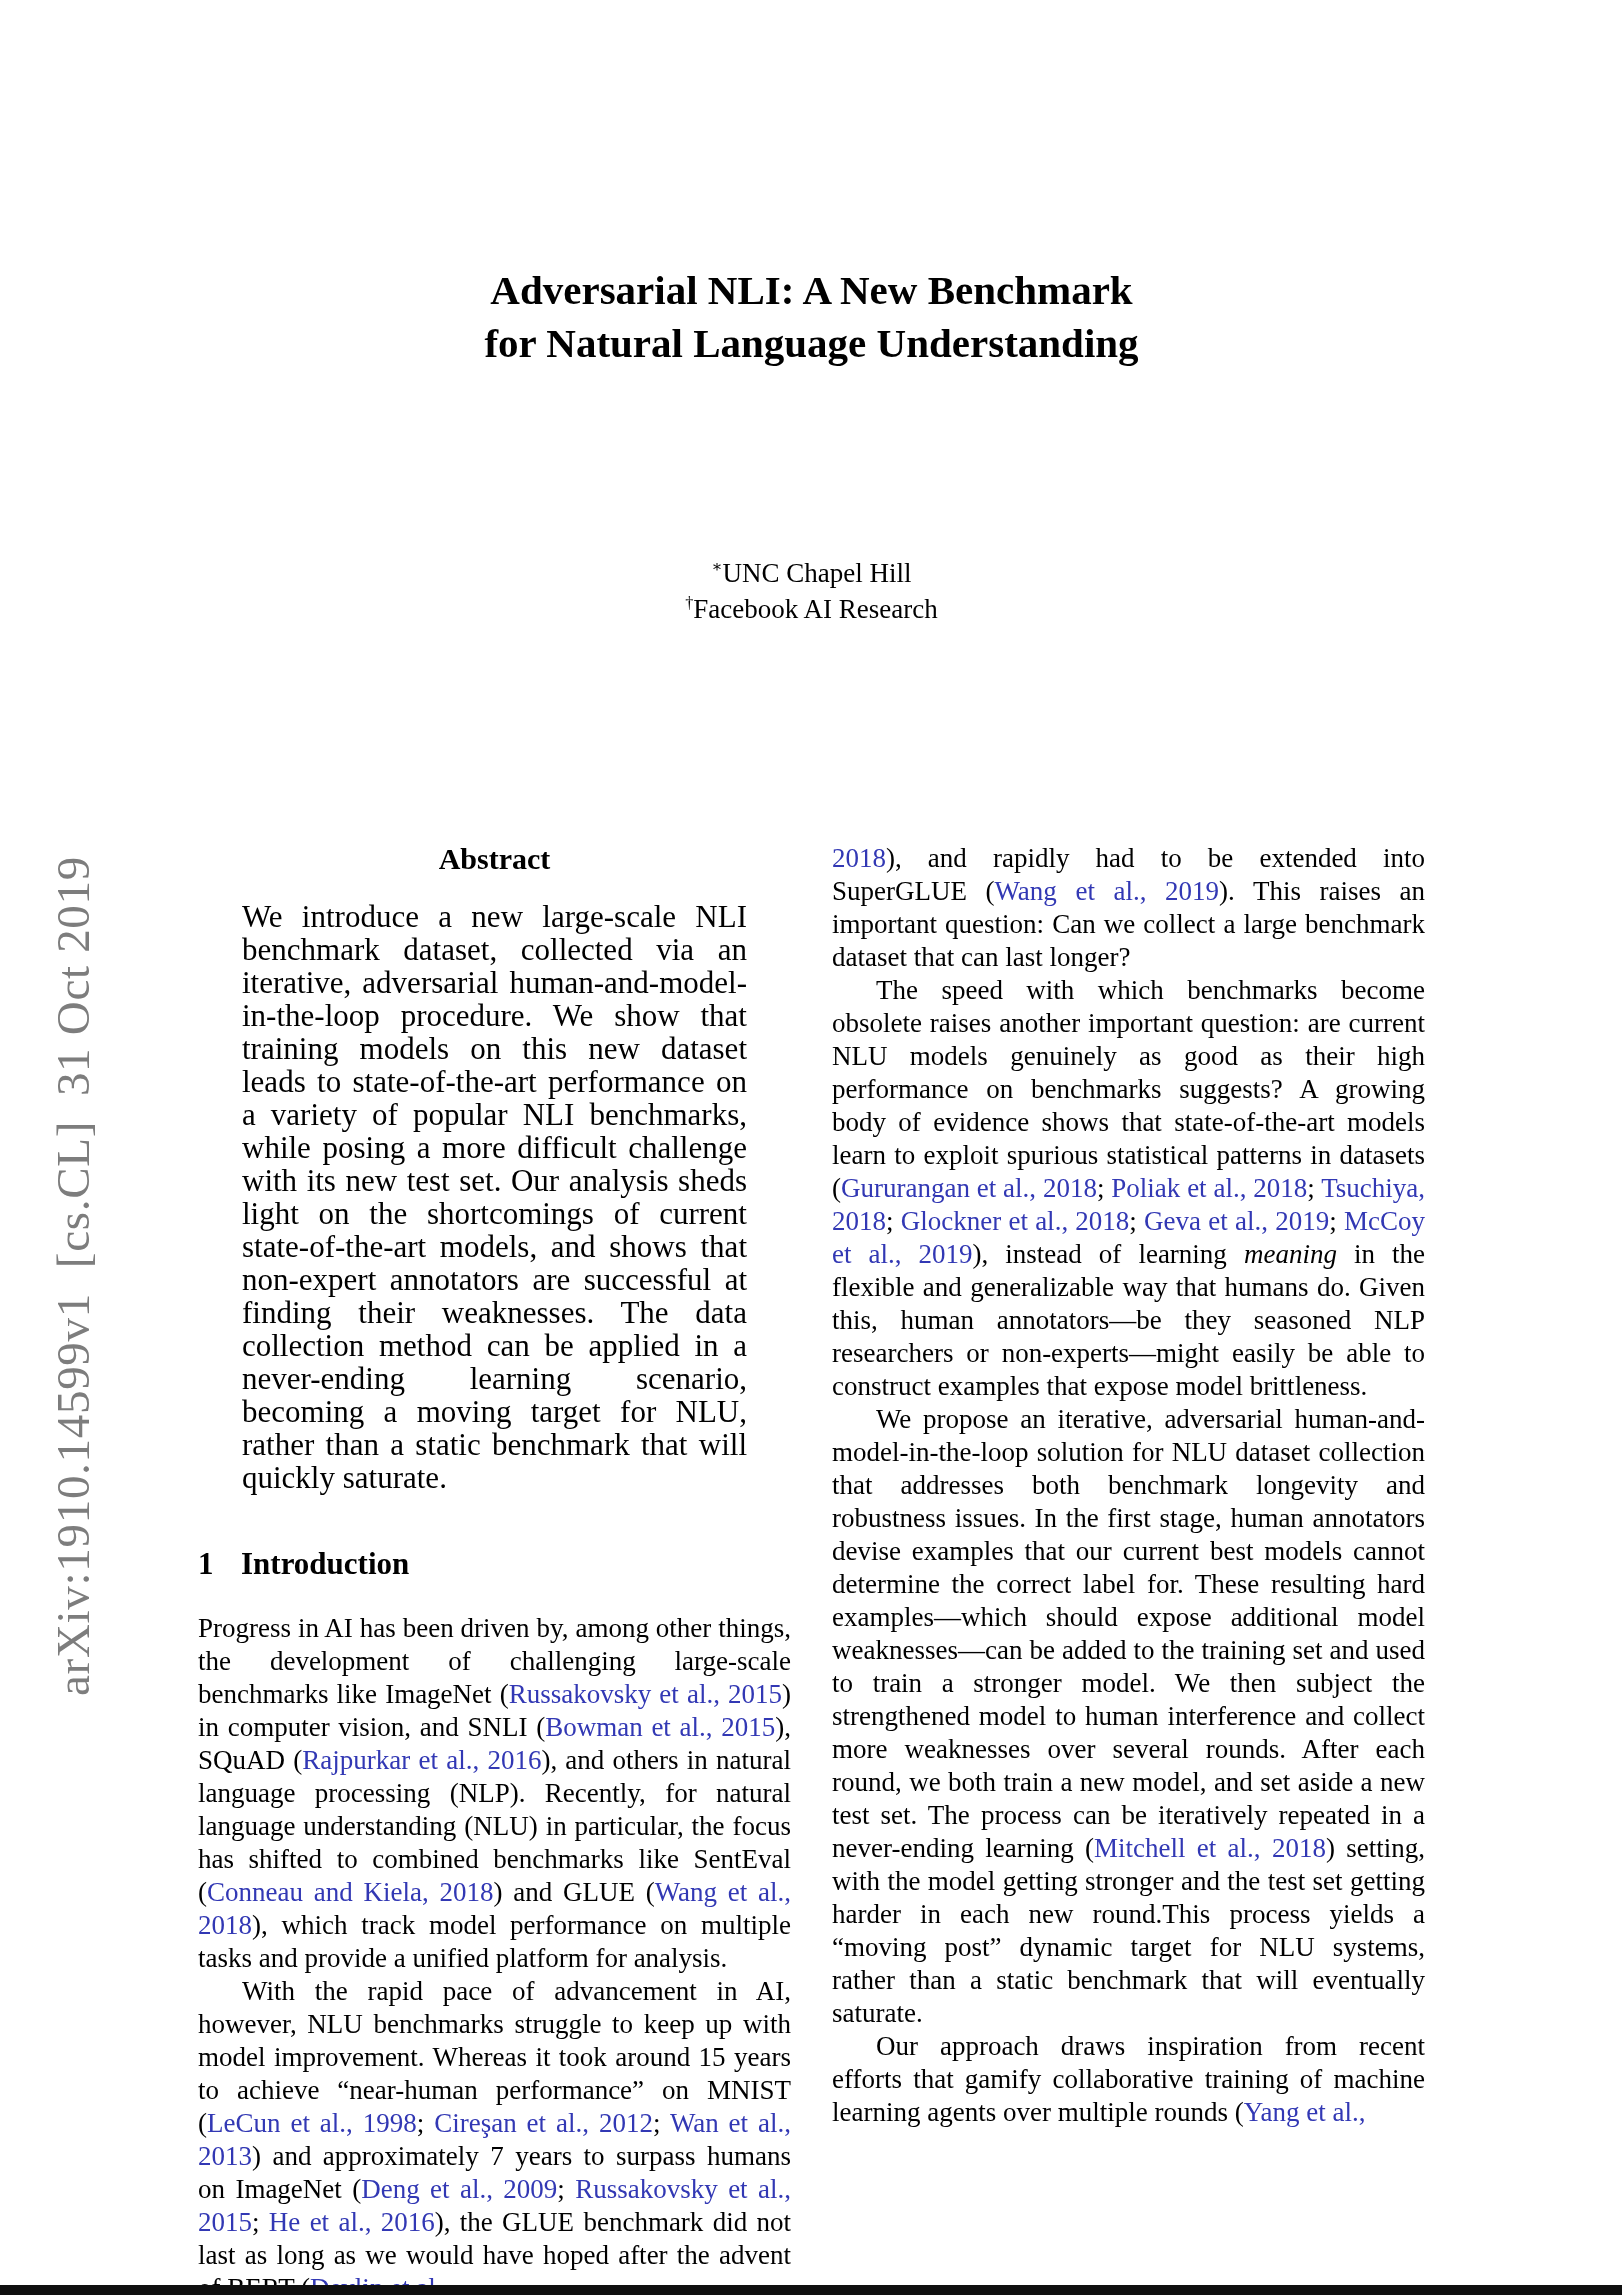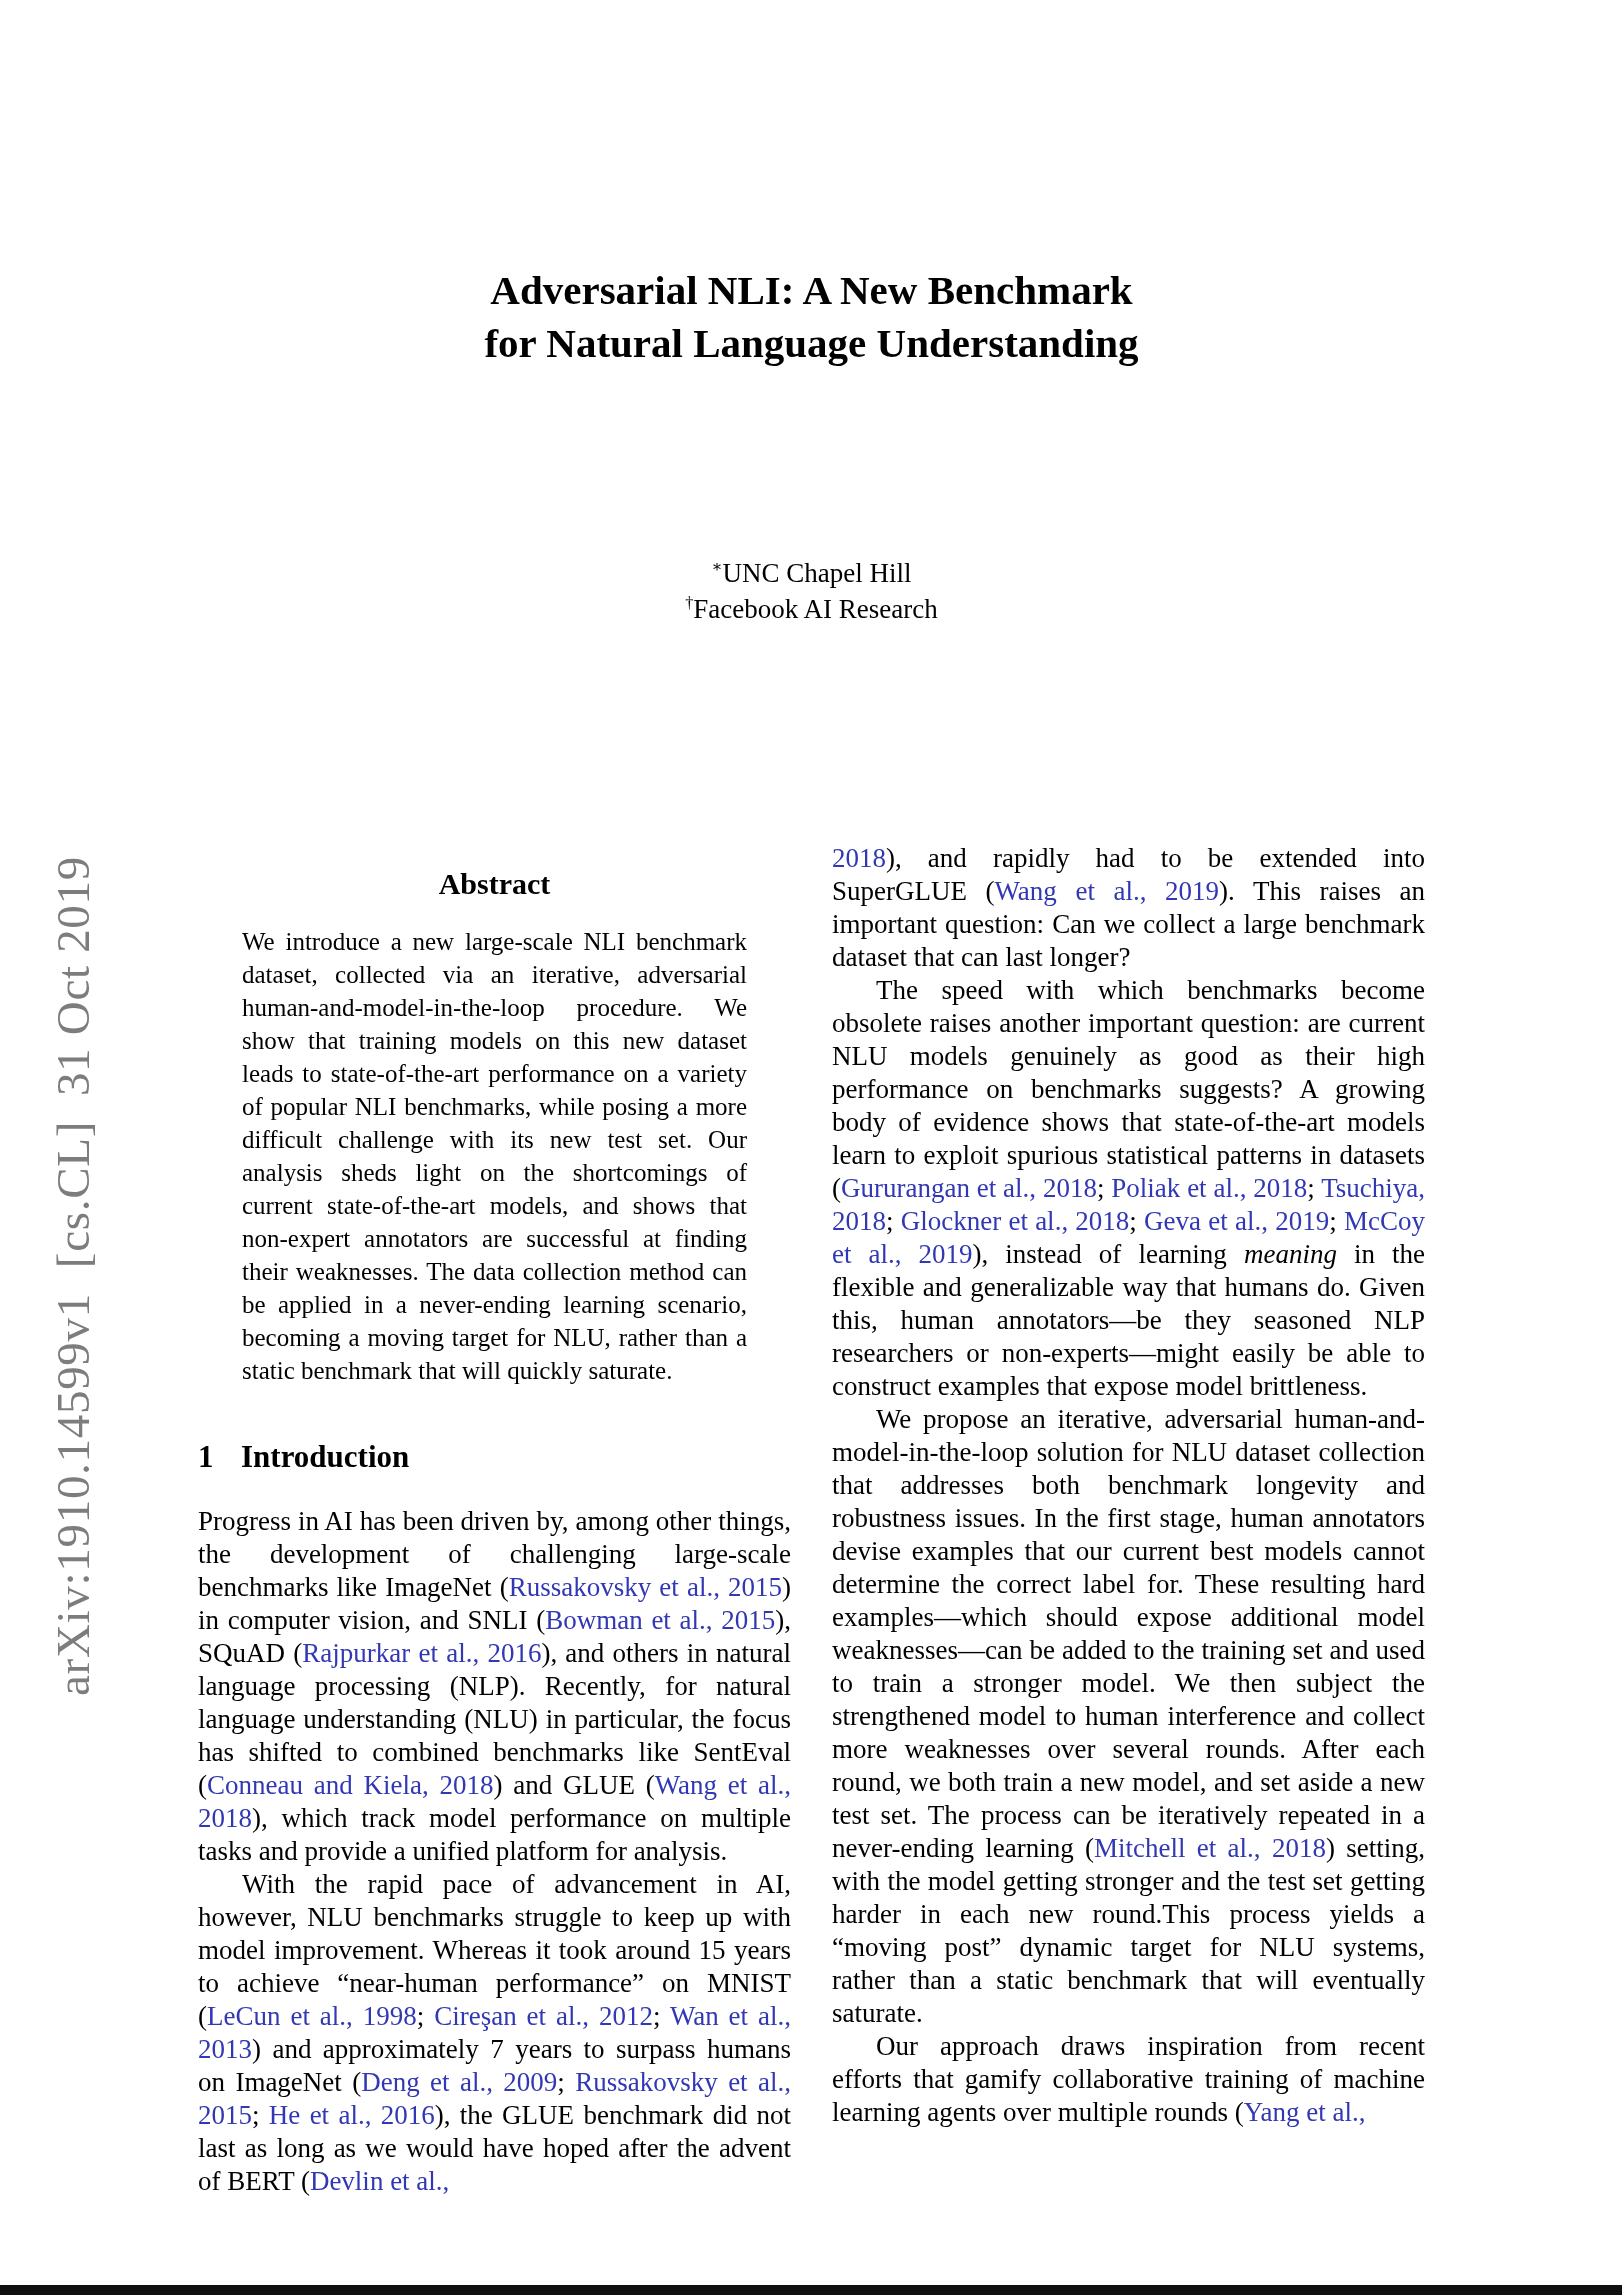--- a/index.html
+++ b/index.html
@@ -61,25 +61,24 @@
     text-align: justify;
     hyphens: auto;
   }
   .col-left { left: 198px; }
   .col-right { left: 832px; }
   .abstract-heading {
     text-align: center;
     font-size: 30px;
     font-weight: bold;
     margin-bottom: 25px;
-    margin-top: 25px;
   }
   .abstract-body {
     margin: 0 44px;
-    font-size: 25px;
+    font-size: 31px;
     line-height: 33px;
     text-align: justify;
     hyphens: auto;
   }
   .section-heading {
     display: flex;
     gap: 27.5px;
     font-size: 31px;
     font-weight: bold;
     margin-top: 52px;

